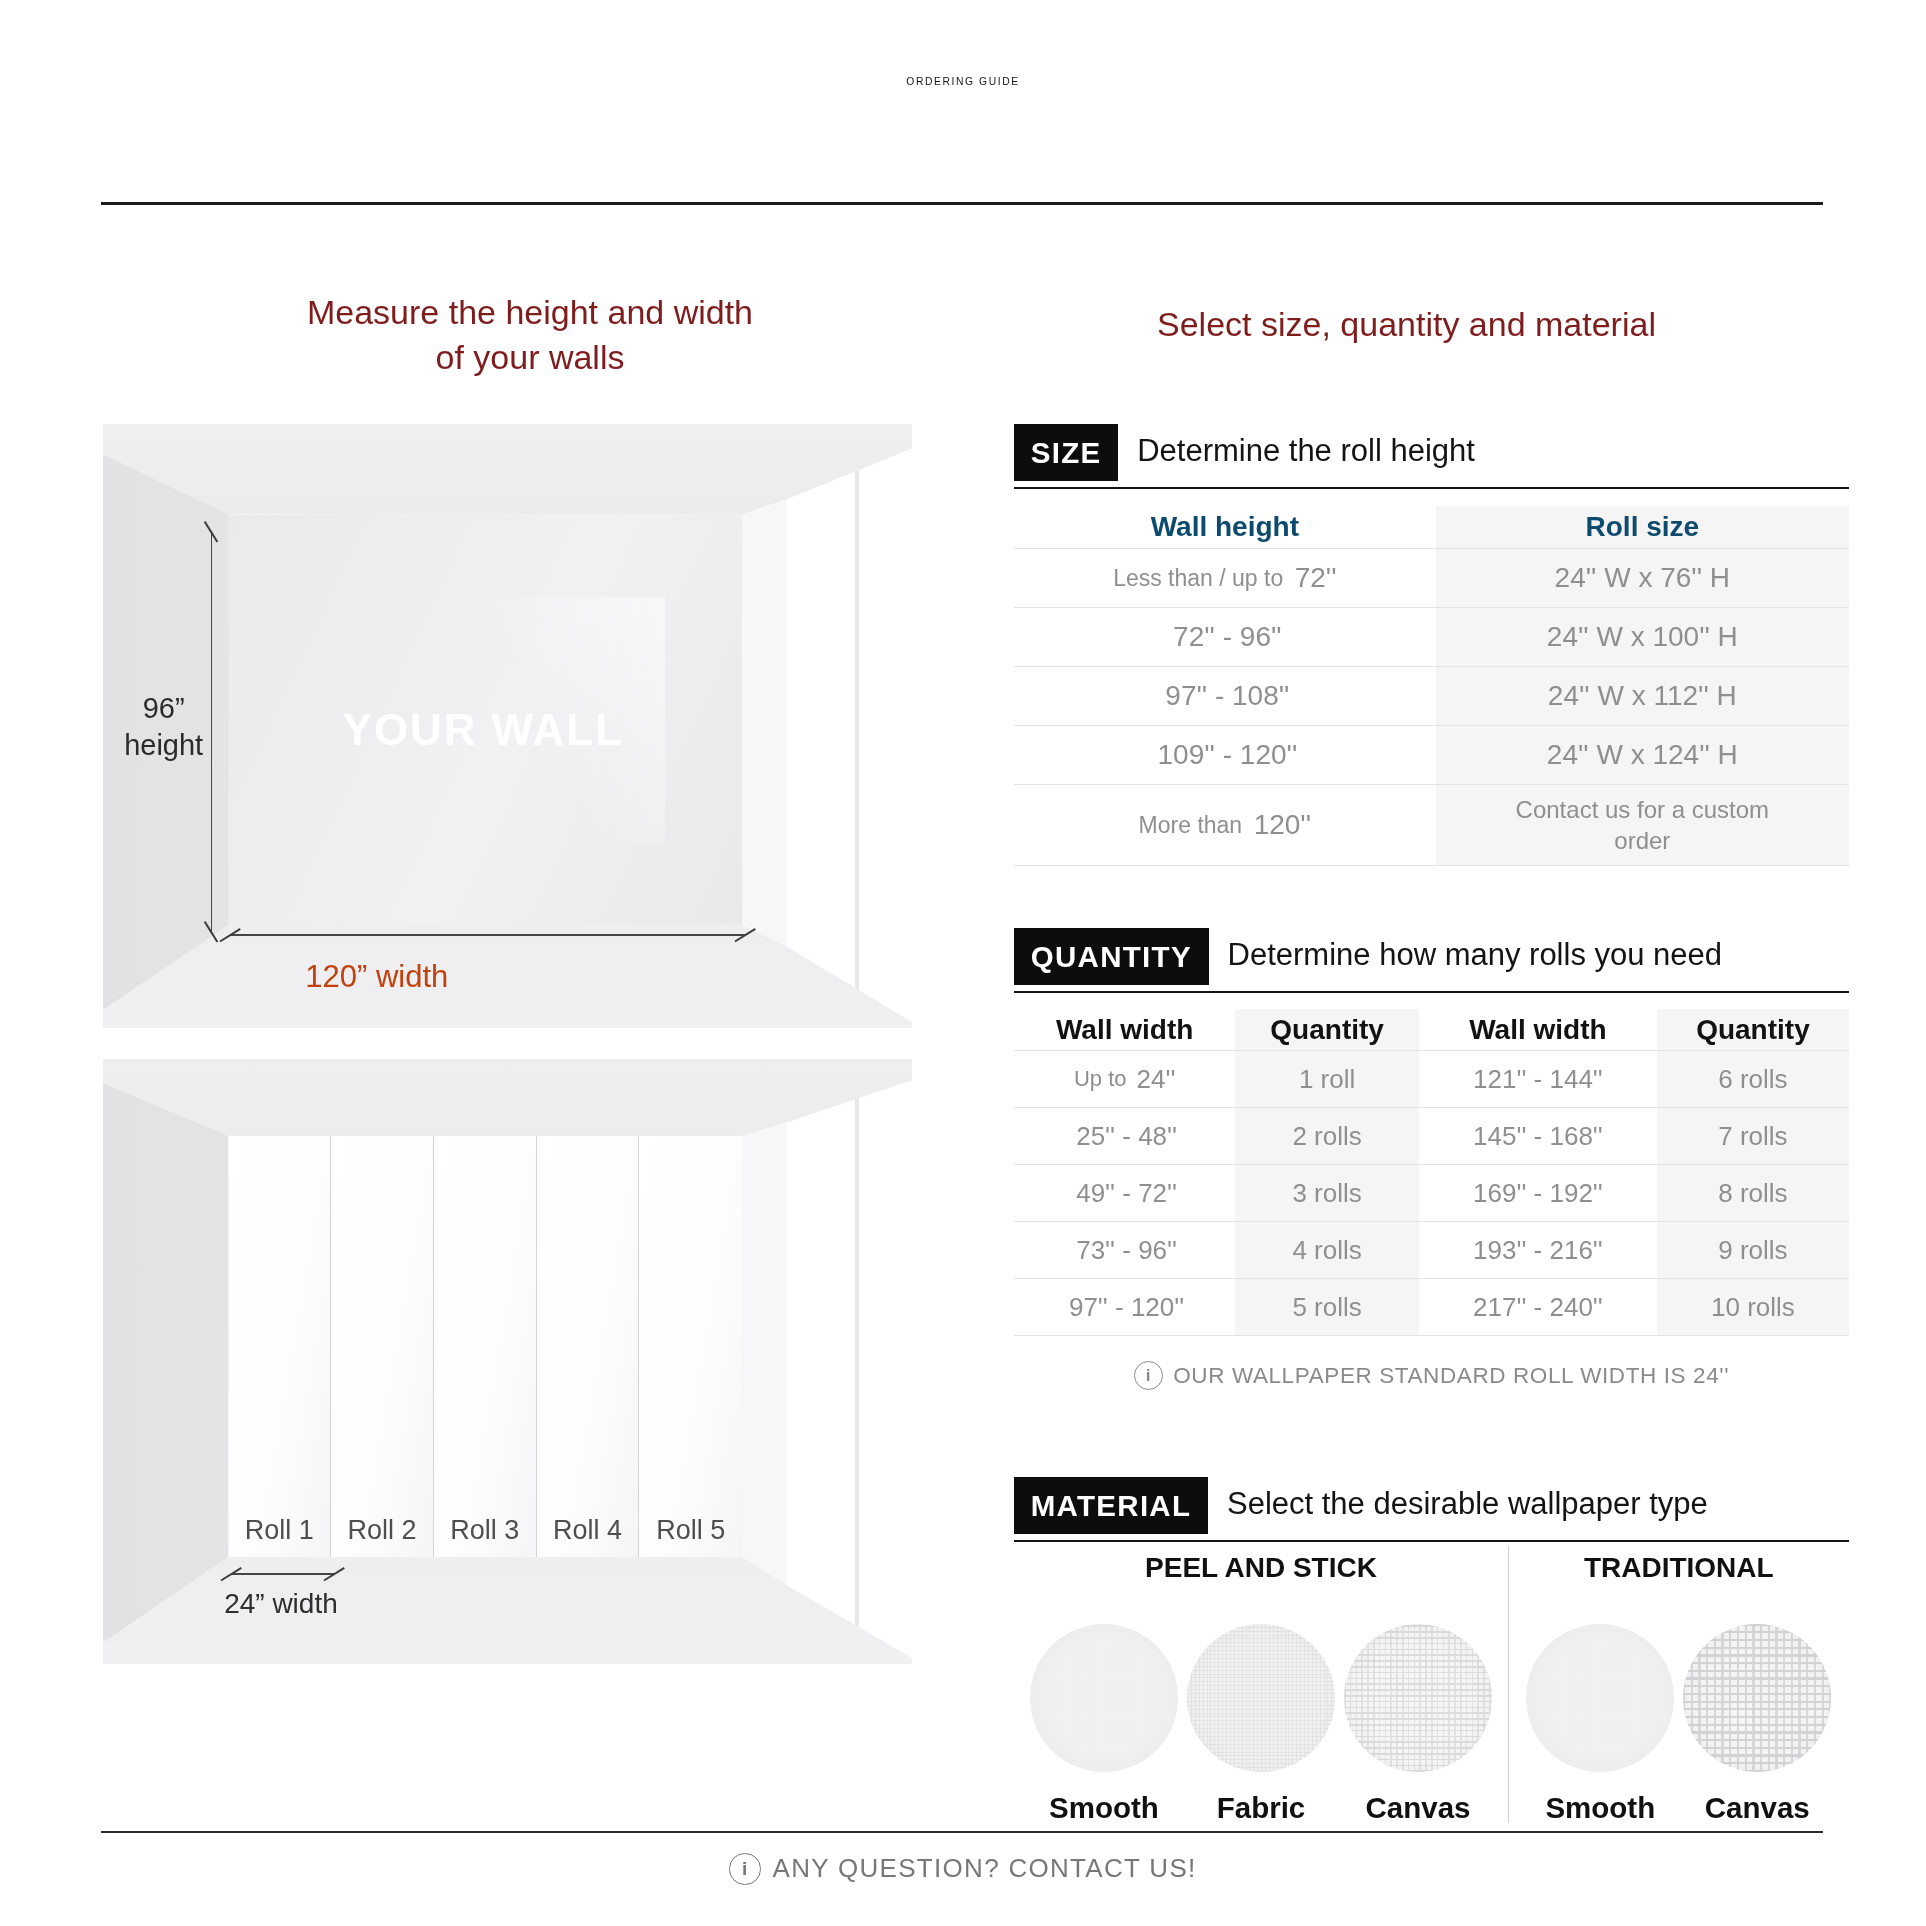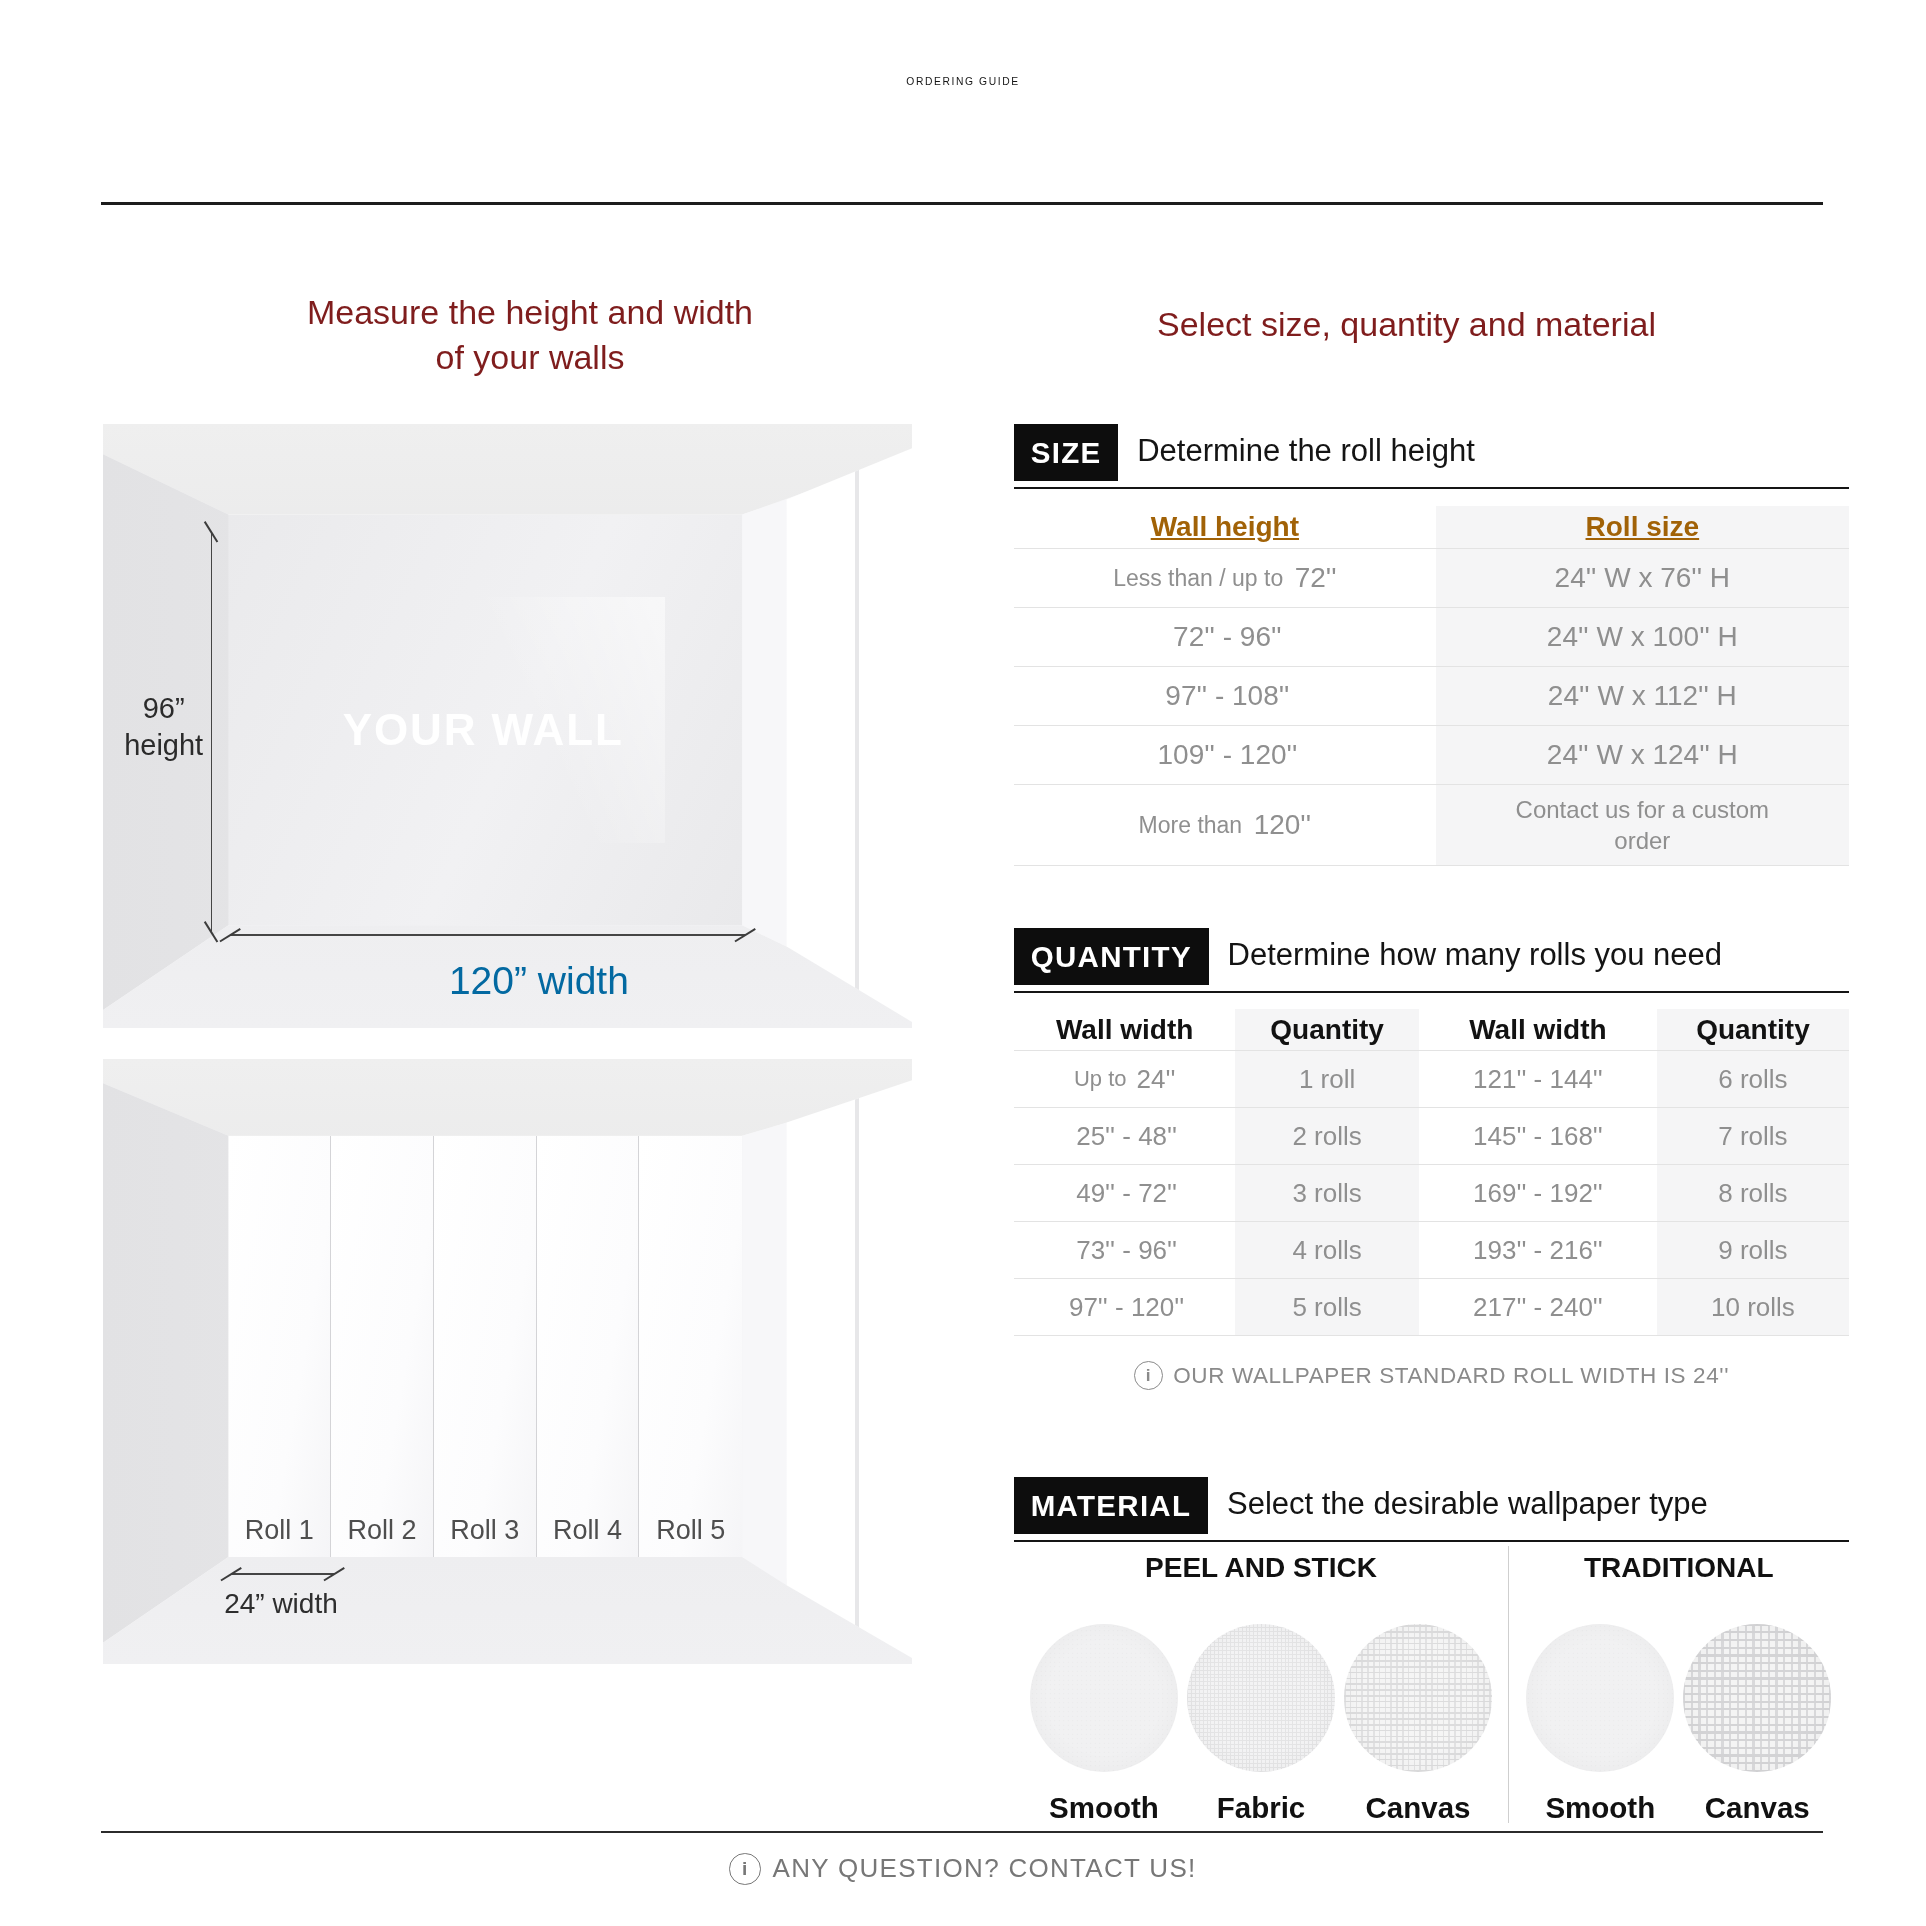--- a/index.html
+++ b/index.html
@@ -55,22 +55,22 @@
   .mline-h::before{left:-1.3px;}.mline-h::after{right:-1.3px;}
   .mline-v{position:absolute;width:1.3px;background:#454545;}
   .mline-v::before,.mline-v::after{content:"";position:absolute;left:-11.6px;width:24.4px;height:1.9px;
       background:#3c3c3c;transform:rotate(58deg);}
   .mline-v::before{top:-1.3px;}.mline-v::after{bottom:-1.3px;}
 
   .height-label{position:absolute;left:1.5%;top:44%;width:12%;text-align:center;
                 font-size:29px;line-height:1.3;color:#2b2b2b;}
   .your-wall{position:absolute;left:27%;top:46.5%;width:40%;text-align:center;
              font-size:44px;font-weight:700;letter-spacing:1.9px;color:rgba(255,255,255,0.96);}
-  .width-label1{position:absolute;left:25%;top:88.5%;width:40%;text-align:right;
-                font-size:39px;color:#0369a1;}
+  .width-label1{position:absolute;left:25%;top:88.5%;width:40%;text-align:left;
+                font-size:31px;color:#c2410c;}
   .width-label2{position:absolute;left:13%;top:87.5%;width:18%;text-align:center;
                 font-size:28px;color:#2e2e2e;}
 
   
   .rolls{position:absolute;left:15.5%;top:12.7%;width:63.5%;height:69.6%;
          display:grid;grid-template-columns:repeat(5,1fr);}
   .roll{position:relative;border-right:1.3px solid #d4d4d7;
         background:linear-gradient(100deg,#ffffff 0%,#fcfcfd 65%,#f5f5f7 100%);}
   .roll:last-child{border-right:none;}
   .roll-label{position:absolute;bottom:2.5%;width:100%;text-align:center;
@@ -88,21 +88,21 @@
   .sec-head .sub{font-size:31px;color:#141414;margin-left:19px;white-space:nowrap;}
   .sec-head.size{top:424px;}
   .sec-head.quantity{top:928px;}
   .sec-head.material{top:1477px;}
 
   
   .size-table{position:absolute;left:1014px;top:506px;width:835px;}
   .s-row{display:grid;grid-template-columns:50.5% 49.5%;border-bottom:1.3px solid #e3e3e3;}
   .s-row>div{display:flex;align-items:center;justify-content:center;text-align:center;}
   .s-row .c2{background:#f5f5f6;}
-  .s-head{height:42px;font-size:28px;font-weight:700;color:#a16207;border-bottom:1.3px solid #e3e3e3;text-decoration:underline;}
+  .s-head{height:42px;font-size:28px;font-weight:700;color:#0c4a6e;border-bottom:1.3px solid #e3e3e3;}
   .s-data{height:58px;font-size:28px;color:#8f8f8f;}
   .s-data.tall{height:80px;}
   .s-data .pre{font-size:23px;margin-right:5.1px;white-space:pre;}
   .s-data .small2{font-size:24px;line-height:1.3;max-width:276px;}
 
   
   .qty-table{position:absolute;left:1014px;top:1009px;width:835px;}
   .q-row{display:grid;grid-template-columns:26.5% 22% 28.5% 23%;border-bottom:1.3px solid #e3e3e3;}
   .q-row>div{display:flex;align-items:center;justify-content:center;text-align:center;}
   .q-row .gray{background:#f5f5f6;}

